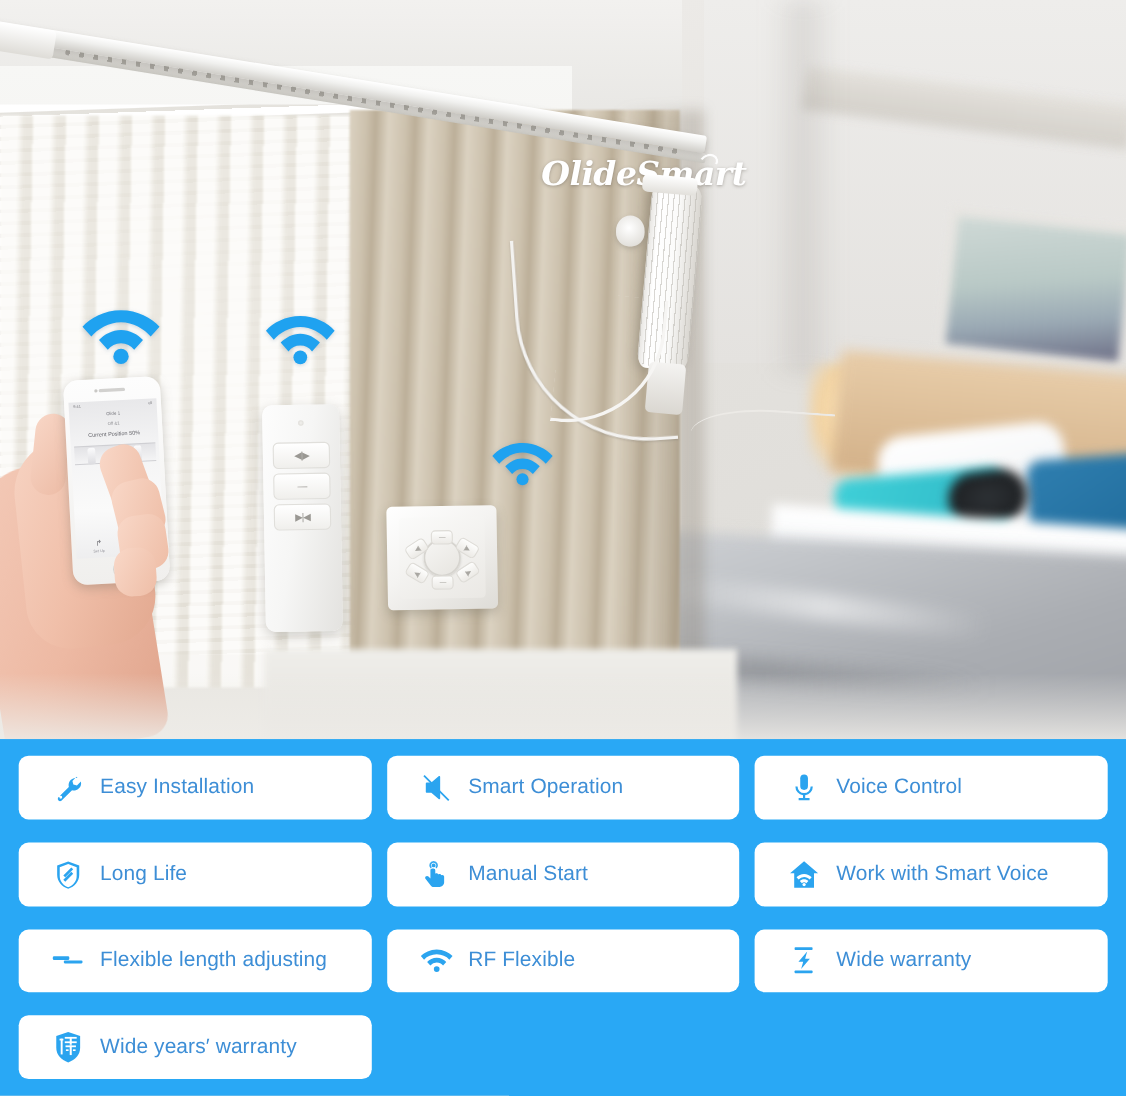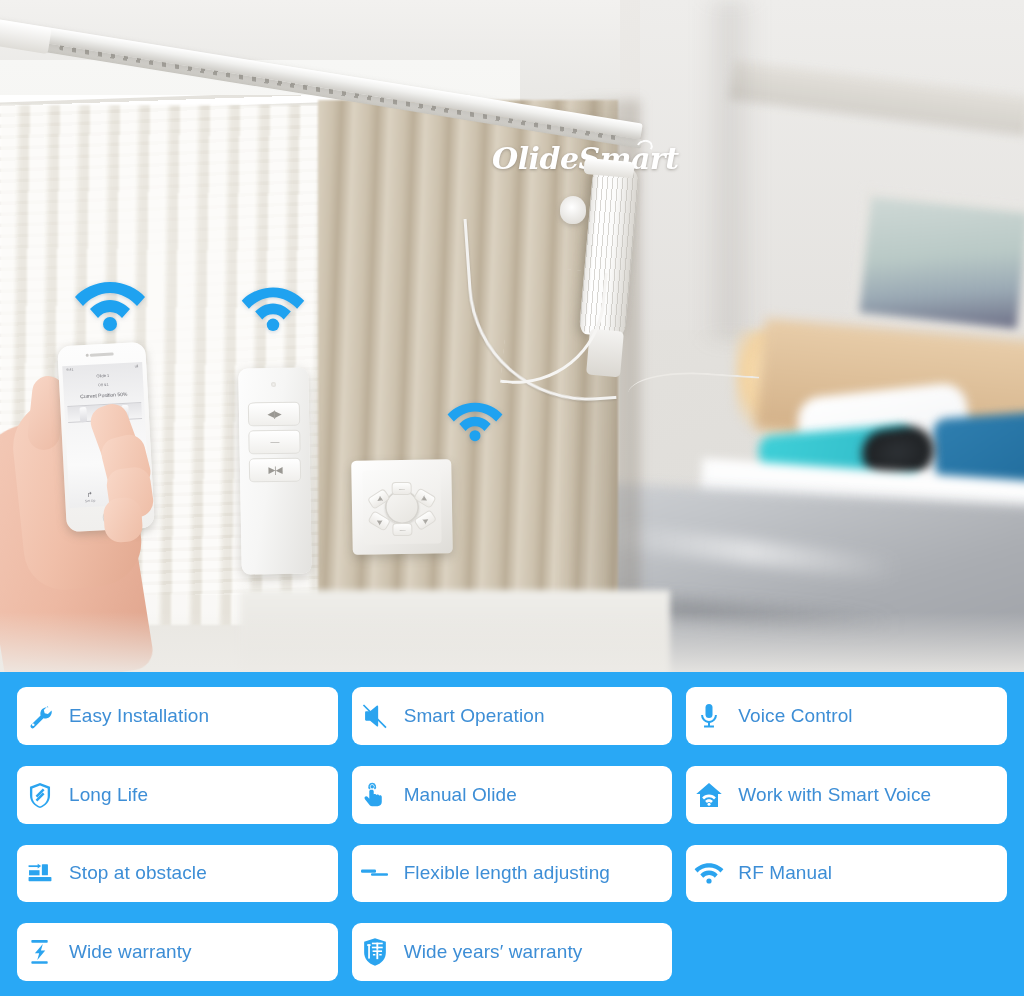--- a/index.html
+++ b/index.html
@@ -404,21 +404,21 @@
     padding:15px 17px 15px 17px;
     display:grid;
     grid-template-columns:repeat(3,1fr);
     grid-template-rows:repeat(4,1fr);
     column-gap:14px; row-gap:21px;
   }
   .card{
     background:#ffffff;
     border-radius:9px;
     display:flex; align-items:center;
-    padding-left:8px;
+    padding-left:30px;
     gap:14px;
   }
   .card .ico{
     width:30px; height:30px; flex:0 0 30px;
     display:flex; align-items:center; justify-content:center;
     color:#2ba4ef;
   }
   .card .ico svg{ display:block; fill:#2ba4ef; }
   .card .lbl{
     font-size:19px; color:#3d8ed6; letter-spacing:.1px;
@@ -599,68 +599,56 @@
     </div>
 
     <div class="card">
       <span class="ico">
         <svg width="28" height="28" viewBox="0 0 24 24">
           <path d="M9.6 1.5a3.4 3.4 0 0 0-2.4 5.8l1-1a2 2 0 1 1 2.8 0l1 1a3.4 3.4 0 0 0-2.4-5.8z" opacity=".95"></path>
           <circle cx="9.6" cy="4.9" r="1.5"></circle>
           <path d="M8.5 7.4c-.8 0-1.4.6-1.4 1.4v6.4l-1.5-1.6c-.6-.6-1.6-.6-2.2 0-.5.6-.5 1.4 0 2l4.1 5.1c.5.6 1.2 1 2 1h4.7c2 0 3.6-1.6 3.6-3.6v-4.4c0-.8-.6-1.4-1.4-1.4-.3 0-.6.1-.8.3-.2-.6-.8-1-1.4-1-.4 0-.7.1-1 .4-.2-.5-.8-.9-1.4-.9-.3 0-.6.1-.9.3V8.8c0-.8-.6-1.4-1.4-1.4z"></path>
         </svg>
       </span>
-      <span class="lbl">Manual Olide</span>
+      <span class="lbl">Manual Start</span>
     </div>
 
     <div class="card">
       <span class="ico">
         <svg width="30" height="30" viewBox="0 0 24 24">
           <path d="M12 2.4 1.8 11.1h3v10.5h14.4V11.1h3L12 2.4z"></path>
           <path d="M12 11.6c-2.2 0-4.2 1-5.5 2.4l1.5 1.6A5.5 5.5 0 0 1 12 13.8c1.6 0 3 .7 4 1.8l1.5-1.6c-1.3-1.4-3.3-2.4-5.5-2.4z" fill="#fff"></path>
           <path d="M12 15.4c-1.2 0-2.3.5-3.1 1.3l1.5 1.6c.4-.4 1-.7 1.6-.7s1.2.3 1.6.7l1.5-1.6c-.8-.8-1.9-1.3-3.1-1.3z" fill="#fff"></path>
           <circle cx="12" cy="19.3" r="1.2" fill="#fff"></circle>
         </svg>
       </span>
       <span class="lbl">Work with Smart Voice</span>
     </div>
 
 
-    <div class="card">
-      <span class="ico">
-        <svg width="28" height="28" viewBox="0 0 24 24">
-          <path d="M2.2 5.4h8.6v1.5H2.2z"></path>
-          <path d="M10 4.1 13 6.1l-3 2z"></path>
-          <rect x="13.6" y="4.4" width="5.2" height="9.6" rx=".6"></rect>
-          <rect x="2.6" y="9.6" width="9" height="4.4"></rect>
-          <rect x="2.2" y="15.4" width="19.6" height="3.6" rx=".6"></rect>
-        </svg>
-      </span>
-      <span class="lbl">Stop at obstacle</span>
-    </div>
 
     <div class="card">
       <span class="ico">
         <svg width="30" height="30" viewBox="0 0 30 18">
           <rect x="1" y="5.4" width="15" height="3.4" rx="1.2"></rect>
           <rect x="11" y="9.2" width="17" height="2.6" rx="1"></rect>
         </svg>
       </span>
       <span class="lbl">Flexible length adjusting</span>
     </div>
 
     <div class="card">
       <span class="ico">
         <svg width="30" height="24" viewBox="0 0 30 24">
           <path d="M15 2.2C9.1 2.2 3.9 4.9.6 8.2l2.9 3.2C6.3 8.5 10.4 6.6 15 6.6s8.7 1.9 11.5 4.8l2.9-3.2C26.1 4.9 20.9 2.2 15 2.2z"></path>
           <path d="M15 9.6c-3.5 0-6.6 1.6-8.7 4l2.9 3.2A8 8 0 0 1 15 14c2.3 0 4.4 1 5.8 2.8l2.9-3.2c-2.1-2.4-5.2-4-8.7-4z"></path>
           <circle cx="15" cy="20" r="2.6"></circle>
         </svg>
       </span>
-      <span class="lbl">RF Manual</span>
+      <span class="lbl">RF Flexible</span>
     </div>
 
     <div class="card">
       <span class="ico">
         <svg width="28" height="28" viewBox="0 0 24 24">
           <rect x="4.6" y="1.8" width="14" height="2.2" rx=".6"></rect>
           <rect x="4.6" y="19.9" width="14" height="2.2" rx=".6"></rect>
           <path d="M14.4 5.2 7.6 13.1h3.7l-1.6 5.7 6.8-8.1h-3.7z"></path>
         </svg>
       </span>

